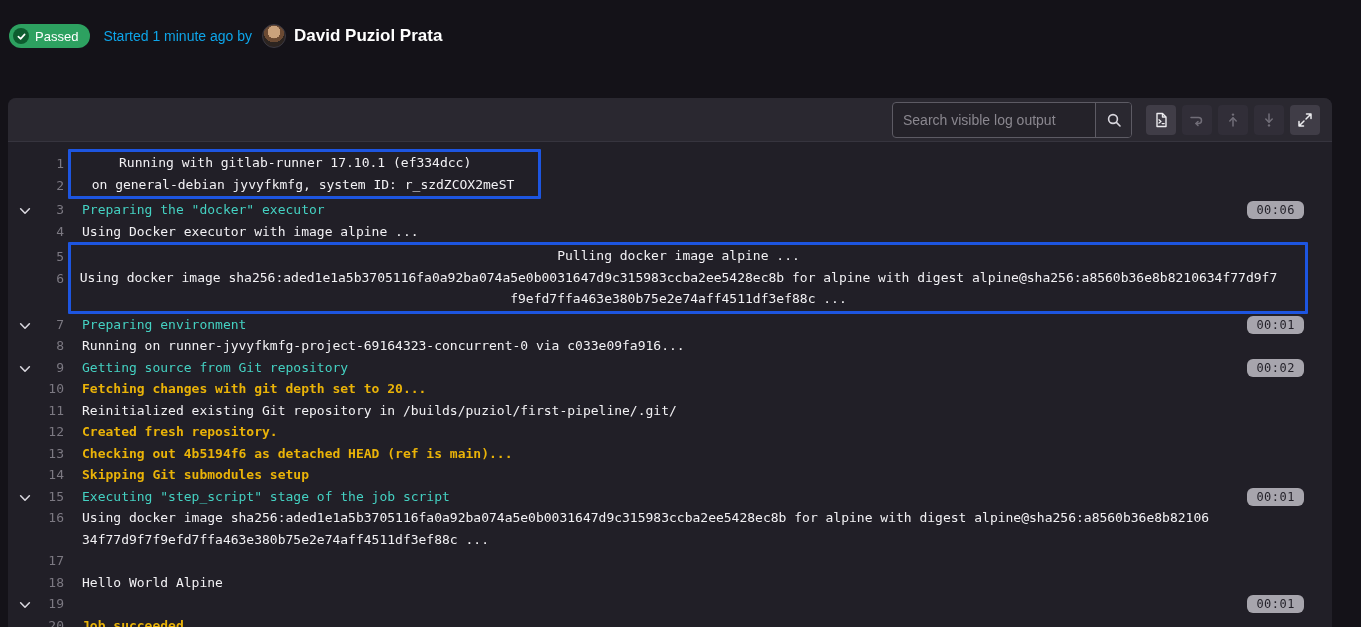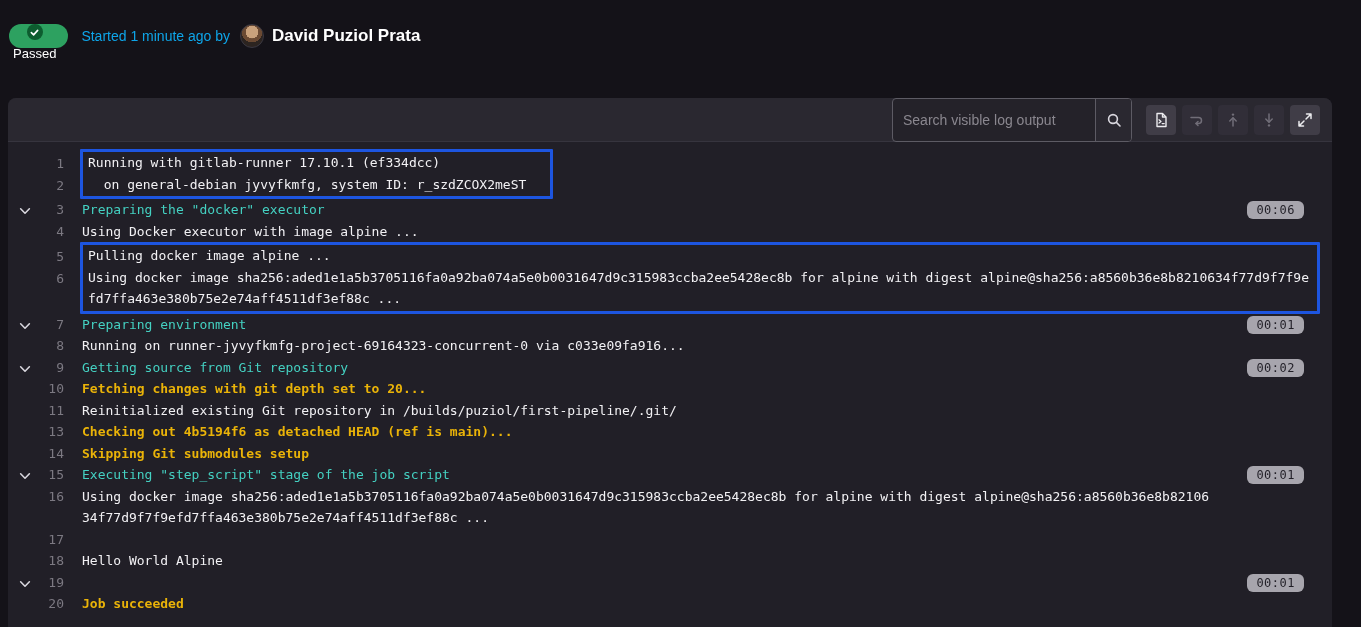--- a/index.html
+++ b/index.html
@@ -9,21 +9,21 @@
     font-family:"Liberation Sans", sans-serif;
     color:#f2f1f4;
   }
   
   .page-header { padding:10px 0 0 9px; }
   .job-title { font-size:25px; font-weight:700; color:#ffffff; letter-spacing:.2px; }
   .status-row { display:flex; align-items:center; margin-top:14px; height:24px; }
   .status-badge {
     display:inline-flex; align-items:center; gap:6px;
     background:#2da160; border-radius:12px; height:24px;
-    padding:0 12px 0 4px; color:#ffffff; font-size:13px;flex-direction:column;
+    padding:0 12px 0 4px; color:#ffffff; font-size:13px;
   }
   .status-badge .check-circle {
     width:16px; height:16px; border-radius:50%; background:#0d5c2f;
     display:flex; align-items:center; justify-content:center; flex:none;
   }
   .started-text { color:#0ea5e9; font-size:14px; margin-left:13px; }
   .avatar {
     width:24px; height:24px; border-radius:50%; margin-left:10px; flex:none;
     background:radial-gradient(circle at 50% 32%, #caa27c 0 34%, #6b4a33 35% 55%, #2c2420 56% 100%);
     border:1px solid #3a3842;
@@ -34,21 +34,21 @@
   .log-panel {
     position:absolute; left:8px; top:98px; width:1324px; height:560px;
     background:#211f27; border-radius:8px; overflow:hidden;
   }
   .log-toolbar {
     height:44px; background:#2a2830; border-bottom:1px solid #36343e;
     display:flex; align-items:center; justify-content:flex-end;
     padding:0 12px; gap:6px;
   }
   .search-group {
-    display:flex; align-items:stretch; height:44px; width:240px;
+    display:flex; align-items:stretch; height:36px; width:240px;
     border:1px solid #5d5b64; border-radius:4px; overflow:hidden;
     margin-right:8px; background:#242229;
   }
   .search-input {
     flex:1; background:transparent; border:none; outline:none;
     color:#f2f1f4; font-size:14px; padding:0 10px;
     font-family:"Liberation Sans", sans-serif;
   }
   .search-input::placeholder { color:#8a878f; }
   .search-btn {
@@ -82,24 +82,24 @@
   .duration-badge {
     position:absolute; right:28px; top:2px;
     background:#a7a5ad; color:#211f27; border-radius:6px;
     font-size:12px; line-height:18px; padding:0 9px; letter-spacing:.5px;
   }
   
   .line-group { display:flex; align-items:flex-start; }
   .line-group .gutter { padding-top:4px; }
   .group-box {
     border:3px solid #1d55e0; border-radius:1px;
-    margin-left:16px; padding:0 24px 1px 5px;
-    width:fit-content; max-width:1240px;
-  }
-  .group-box.wide { padding-right:8px; }
+    margin-left:4px; padding:0 24px 1px 5px;
+    width:fit-content; max-width:1240px;text-align:center;
+  }
+  .group-box.wide { }
   .group-box .lcontent { margin-left:0; }
 </style>
 </head>
 <body>
 
 <div class="page-header">
   <div class="status-row">
     <span class="status-badge">
       <span class="check-circle">
         <svg width="9" height="9" viewBox="0 0 10 10">
@@ -244,20 +244,26 @@
         <div class="lcontent green">Fetching changes with git depth set to 20...</div>
       </div>
       <div class="log-row">
         <div class="gutter">
           <a class="lnum">11</a>
         </div>
         <div class="lcontent">Reinitialized existing Git repository in /builds/puziol/first-pipeline/.git/</div>
       </div>
       <div class="log-row">
         <div class="gutter">
+          <a class="lnum">12</a>
+        </div>
+        <div class="lcontent green">Created fresh repository.</div>
+      </div>
+      <div class="log-row">
+        <div class="gutter">
           <a class="lnum">13</a>
         </div>
         <div class="lcontent green">Checking out 4b5194f6 as detached HEAD (ref is main)...</div>
       </div>
       <div class="log-row">
         <div class="gutter">
           <a class="lnum">14</a>
         </div>
         <div class="lcontent green">Skipping Git submodules setup</div>
       </div>

